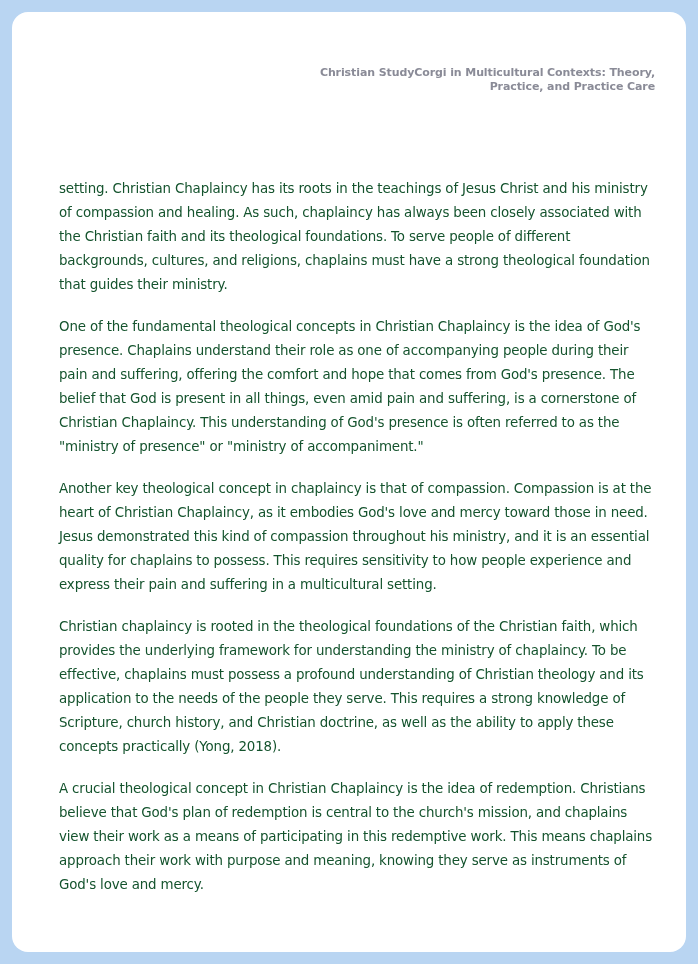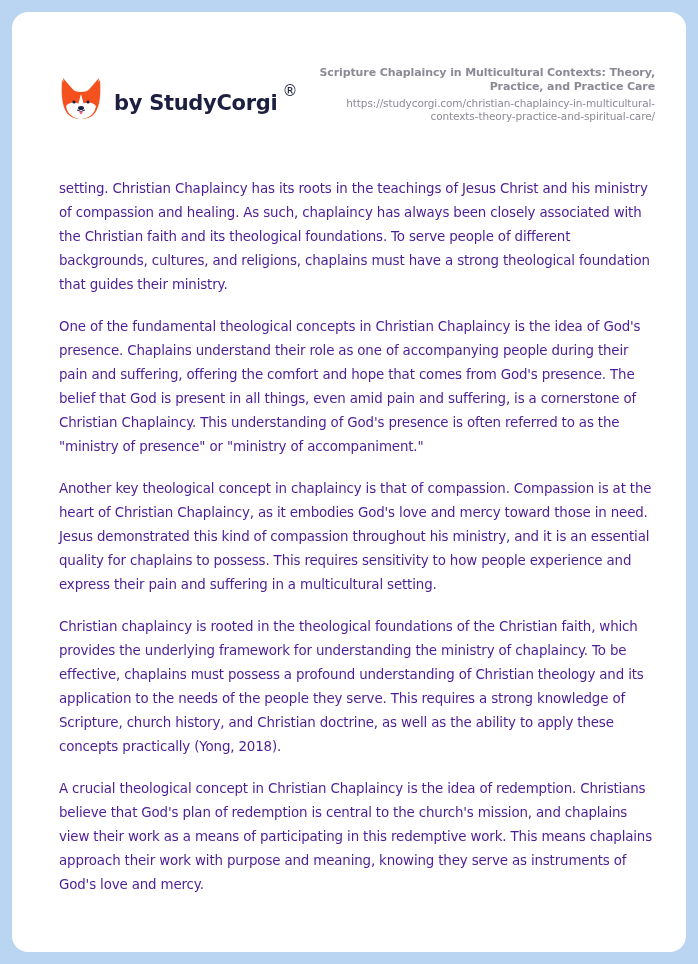--- a/index.html
+++ b/index.html
@@ -87,61 +87,34 @@
       position: absolute;
       left: 47px;
       top: 165px;
       width: 600px;
     }
     .content p {
       margin: 0 0 18px 0;
       font-family: "DejaVu Sans", sans-serif;
       font-size: 13.4px;
       line-height: 24px;
-      color: #4c1d95;
+      color: #14532d;
       letter-spacing: -0.15px;
     }
   </style>
 </head>
 <body>
 
 <div class="card">
   <div class="header">
-    <div class="logo">
-      <svg class="logo-icon" viewBox="0 0 42 46" xmlns="http://www.w3.org/2000/svg">
-
-        <path d="M3 2 L16 17 L6 24 Z" fill="#f4511e"></path>
-        <path d="M39 2 L26 17 L36 24 Z" fill="#f4511e"></path>
-
-        <path d="M2 4 C1 20 2 34 10 40 C15 44 27 44 32 40 C40 34 41 20 40 4 C34 12 28 16 21 16 C14 16 8 12 2 4 Z" fill="#f4511e"></path>
-
-        <path d="M6 30 C9 26 15 25 21 29 C27 25 33 26 36 30 C35 38 28 43 21 43 C14 43 7 38 6 30 Z" fill="#ffffff"></path>
-        <path d="M21 18 L18 29 L24 29 Z" fill="#ffffff"></path>
-
-        <circle cx="14" cy="26" r="1.6" fill="#1c1f3f"></circle>
-        <circle cx="28" cy="26" r="1.6" fill="#1c1f3f"></circle>
-
-        <ellipse cx="21" cy="32" rx="3" ry="2" fill="#1c1f3f"></ellipse>
-
-        <path d="M17 34 Q21 37 25 34" stroke="#1c1f3f" stroke-width="1" fill="none"></path>
-
-        <path d="M19 35.5 Q21 41 23 35.5 Z" fill="#f06a8a"></path>
-      </svg>
-      <span class="logo-text">by StudyCorgi</span>
-      <span class="logo-reg">®</span>
-    </div>
 
     <div class="doc-meta">
       <div class="doc-title">
-        <div>Scripture Chaplaincy in Multicultural Contexts: Theory,</div>
+        <div>Christian StudyCorgi in Multicultural Contexts: Theory,</div>
         <div>Practice, and Practice Care</div>
-      </div>
-      <div class="doc-url">
-        <div>https://studycorgi.com/christian-chaplaincy-in-multicultural-</div>
-        <div>contexts-theory-practice-and-spiritual-care/</div>
       </div>
     </div>
   </div>
 
   <div class="content">
     <p>setting. Christian Chaplaincy has its roots in the teachings of Jesus Christ and his ministry of compassion and healing. As such, chaplaincy has always been closely associated with the Christian faith and its theological foundations. To serve people of different backgrounds, cultures, and religions, chaplains must have a strong theological foundation that guides their ministry.</p>
     <p>One of the fundamental theological concepts in Christian Chaplaincy is the idea of God's presence. Chaplains understand their role as one of accompanying people during their pain and suffering, offering the comfort and hope that comes from God's presence. The belief that God is present in all things, even amid pain and suffering, is a cornerstone of Christian Chaplaincy. This understanding of God's presence is often referred to as the "ministry of presence" or "ministry of accompaniment."</p>
     <p>Another key theological concept in chaplaincy is that of compassion. Compassion is at the heart of Christian Chaplaincy, as it embodies God's love and mercy toward those in need. Jesus demonstrated this kind of compassion throughout his ministry, and it is an essential quality for chaplains to possess. This requires sensitivity to how people experience and express their pain and suffering in a multicultural setting.</p>
     <p>Christian chaplaincy is rooted in the theological foundations of the Christian faith, which provides the underlying framework for understanding the ministry of chaplaincy. To be effective, chaplains must possess a profound understanding of Christian theology and its application to the needs of the people they serve. This requires a strong knowledge of Scripture, church history, and Christian doctrine, as well as the ability to apply these concepts practically (Yong, 2018).</p>
     <p>A crucial theological concept in Christian Chaplaincy is the idea of redemption. Christians believe that God's plan of redemption is central to the church's mission, and chaplains view their work as a means of participating in this redemptive work. This means chaplains approach their work with purpose and meaning, knowing they serve as instruments of God's love and mercy.</p>

